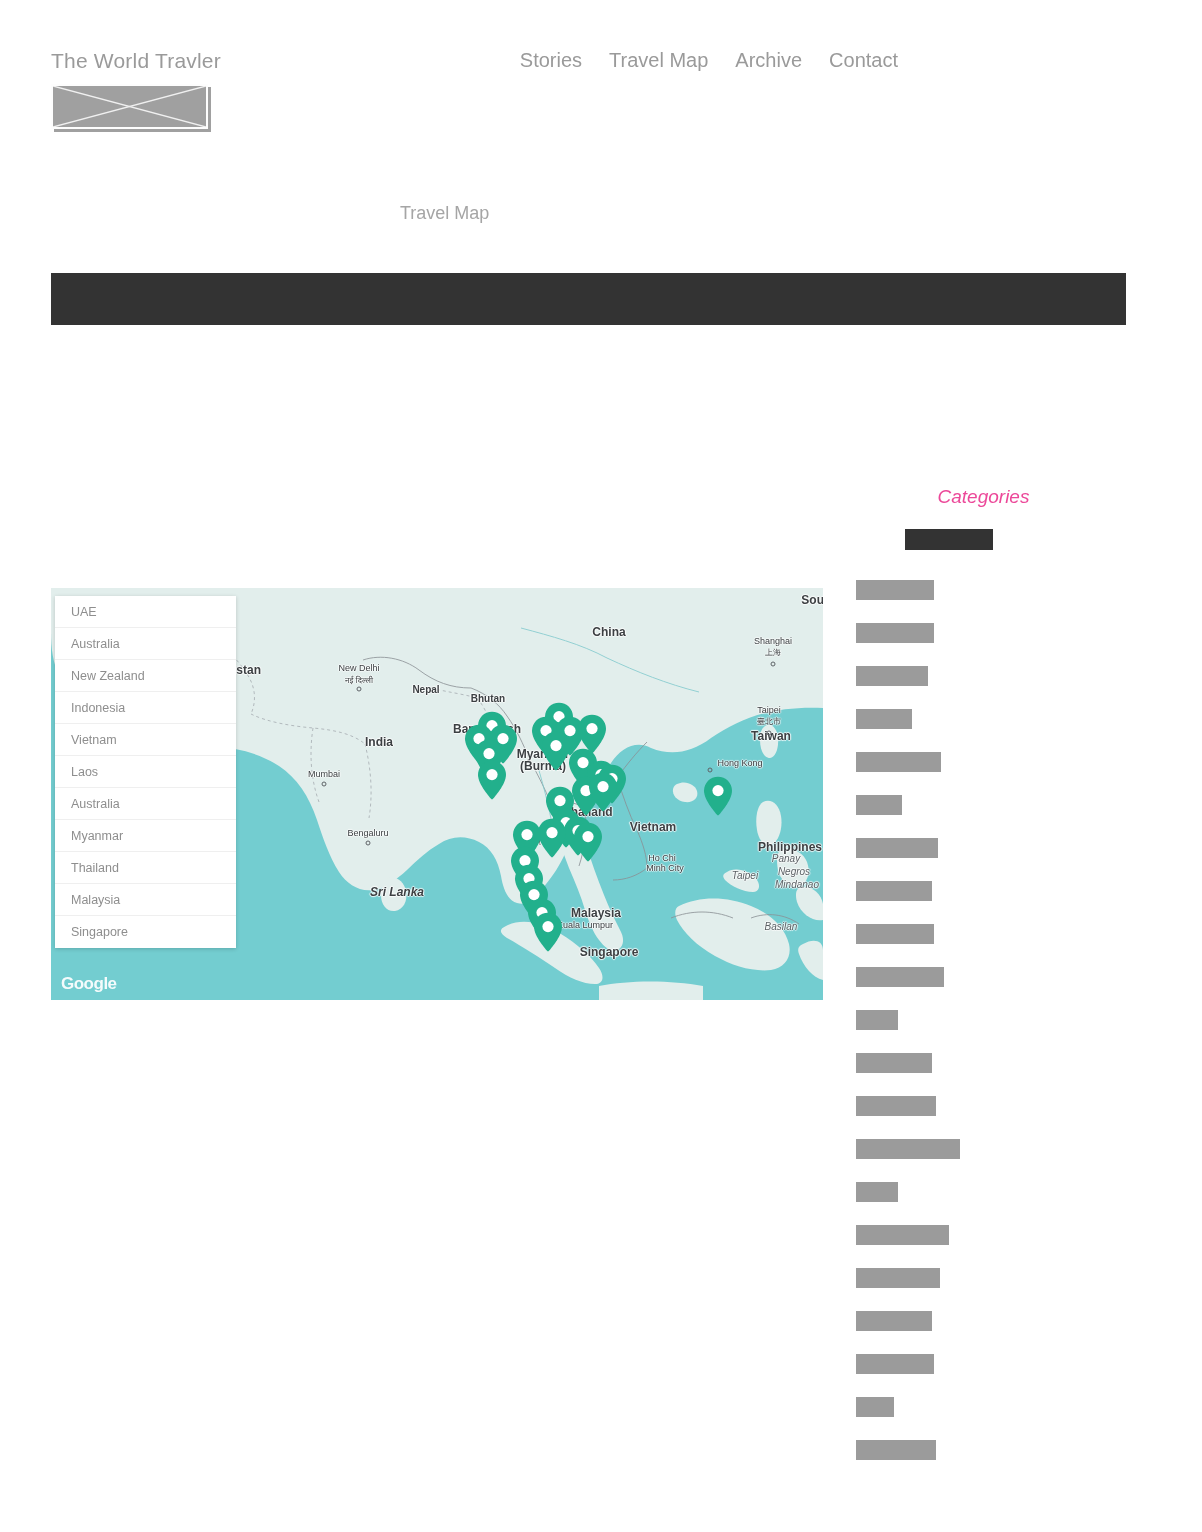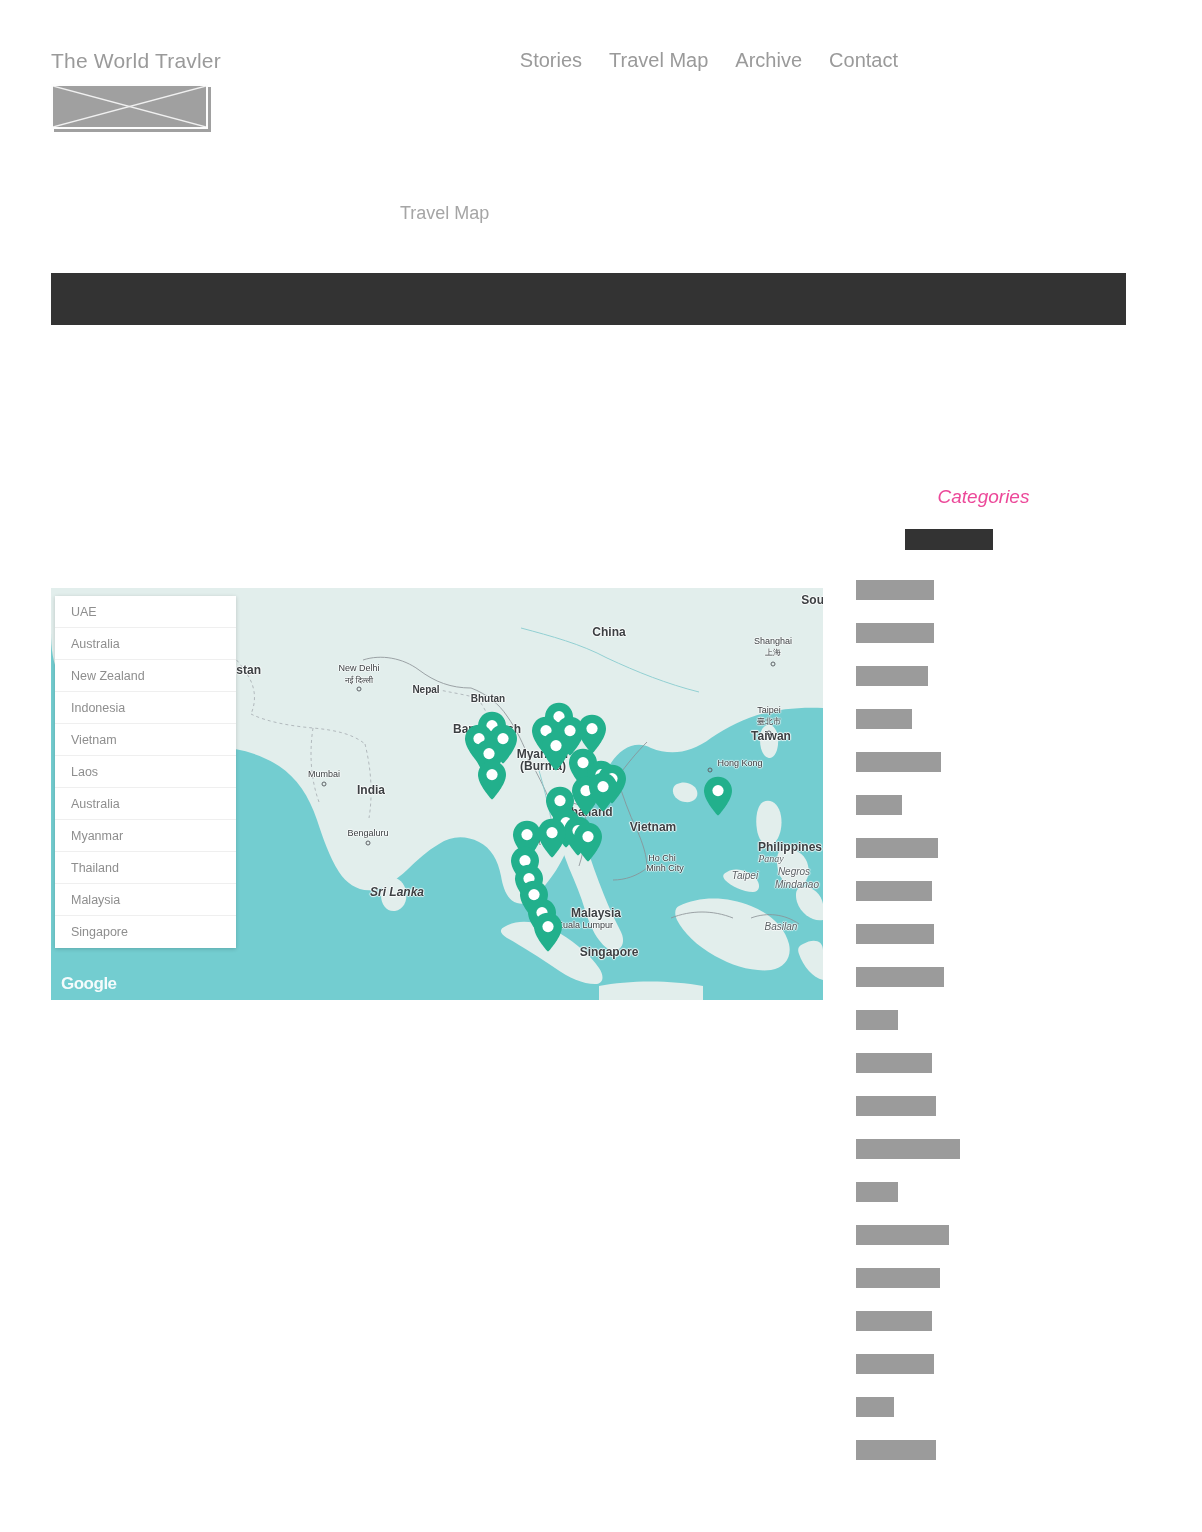--- a/index.html
+++ b/index.html
@@ -259,35 +259,35 @@
           <div class="map-label city" style="left: 718px; top: 122px;">Taipei</div>
           <div class="map-label city-sub" style="left: 718px; top: 133px;">臺北市</div>
           <div class="map-label country" style="left: 720px; top: 148px;">Taiwan</div>
           <div class="map-label city" style="left: 689px; top: 175px;">Hong Kong</div>
           <div class="map-label country" style="left: 196px; top: 82px;">istan</div>
           <div class="map-label city" style="left: 308px; top: 80px;">New Delhi</div>
           <div class="map-label city-sub" style="left: 308px; top: 91px;">नई दिल्ली</div>
           <div class="map-label country-sm" style="left: 375px; top: 101px;">Nepal</div>
           <div class="map-label country-sm" style="left: 437px; top: 110px;">Bhutan</div>
           <div class="map-label country" style="left: 436px; top: 141px;">Bangladesh</div>
-          <div class="map-label country" style="left: 320px; top: 154px; margin-top: 48px;">India</div>
+          <div class="map-label country" style="left: 328px; top: 154px;">India</div>
           <div class="map-label city" style="left: 273px; top: 186px;">Mumbai</div>
           <div class="map-label city" style="left: 317px; top: 245px;">Bengaluru</div>
           <div class="map-label country" style="left: 346px; top: 304px; font-style: italic;">Sri Lanka</div>
           <div class="map-label country" style="left: 492px; top: 166px;">Myanmar</div>
           <div class="map-label country" style="left: 492px; top: 178px;">(Burma)</div>
           <div class="map-label country" style="left: 545px; top: 190px;">Laos</div>
           <div class="map-label country" style="left: 537px; top: 224px;">Thailand</div>
           <div class="map-label country" style="left: 602px; top: 239px;">Vietnam</div>
           <div class="map-label city" style="left: 513px; top: 241px;">Bangkok</div>
           <div class="map-label city-sub" style="left: 509px; top: 252px;">กรุงเทพมหานคร</div>
           <div class="map-label city" style="left: 611px; top: 270px;">Ho Chi</div>
           <div class="map-label city" style="left: 614px; top: 280px;">Minh City</div>
           <div class="map-label country" style="left: 739px; top: 259px;">Philippines</div>
-          <div class="map-label region" style="left: 720px; top: 270px; font-family: Liberation Serif, serif;">Panay</div>
+          <div class="map-label region" style="left: 735px; top: 270px;">Panay</div>
           <div class="map-label region" style="left: 743px; top: 283px;">Negros</div>
           <div class="map-label region" style="left: 694px; top: 287px;">Taipei</div>
           <div class="map-label region" style="left: 746px; top: 296px;">Mindanao</div>
           <div class="map-label region" style="left: 730px; top: 314px; margin-top: 24px;">Basilan</div>
           <div class="map-label country" style="left: 545px; top: 325px;">Malaysia</div>
           <div class="map-label city" style="left: 534px; top: 337px;">Kuala Lumpur</div>
           <div class="map-label country" style="left: 558px; top: 364px;">Singapore</div>
         </div>
       <div id="map-dots">
           <div class="city-dot" style="left: 308px; top: 101px;"></div>

